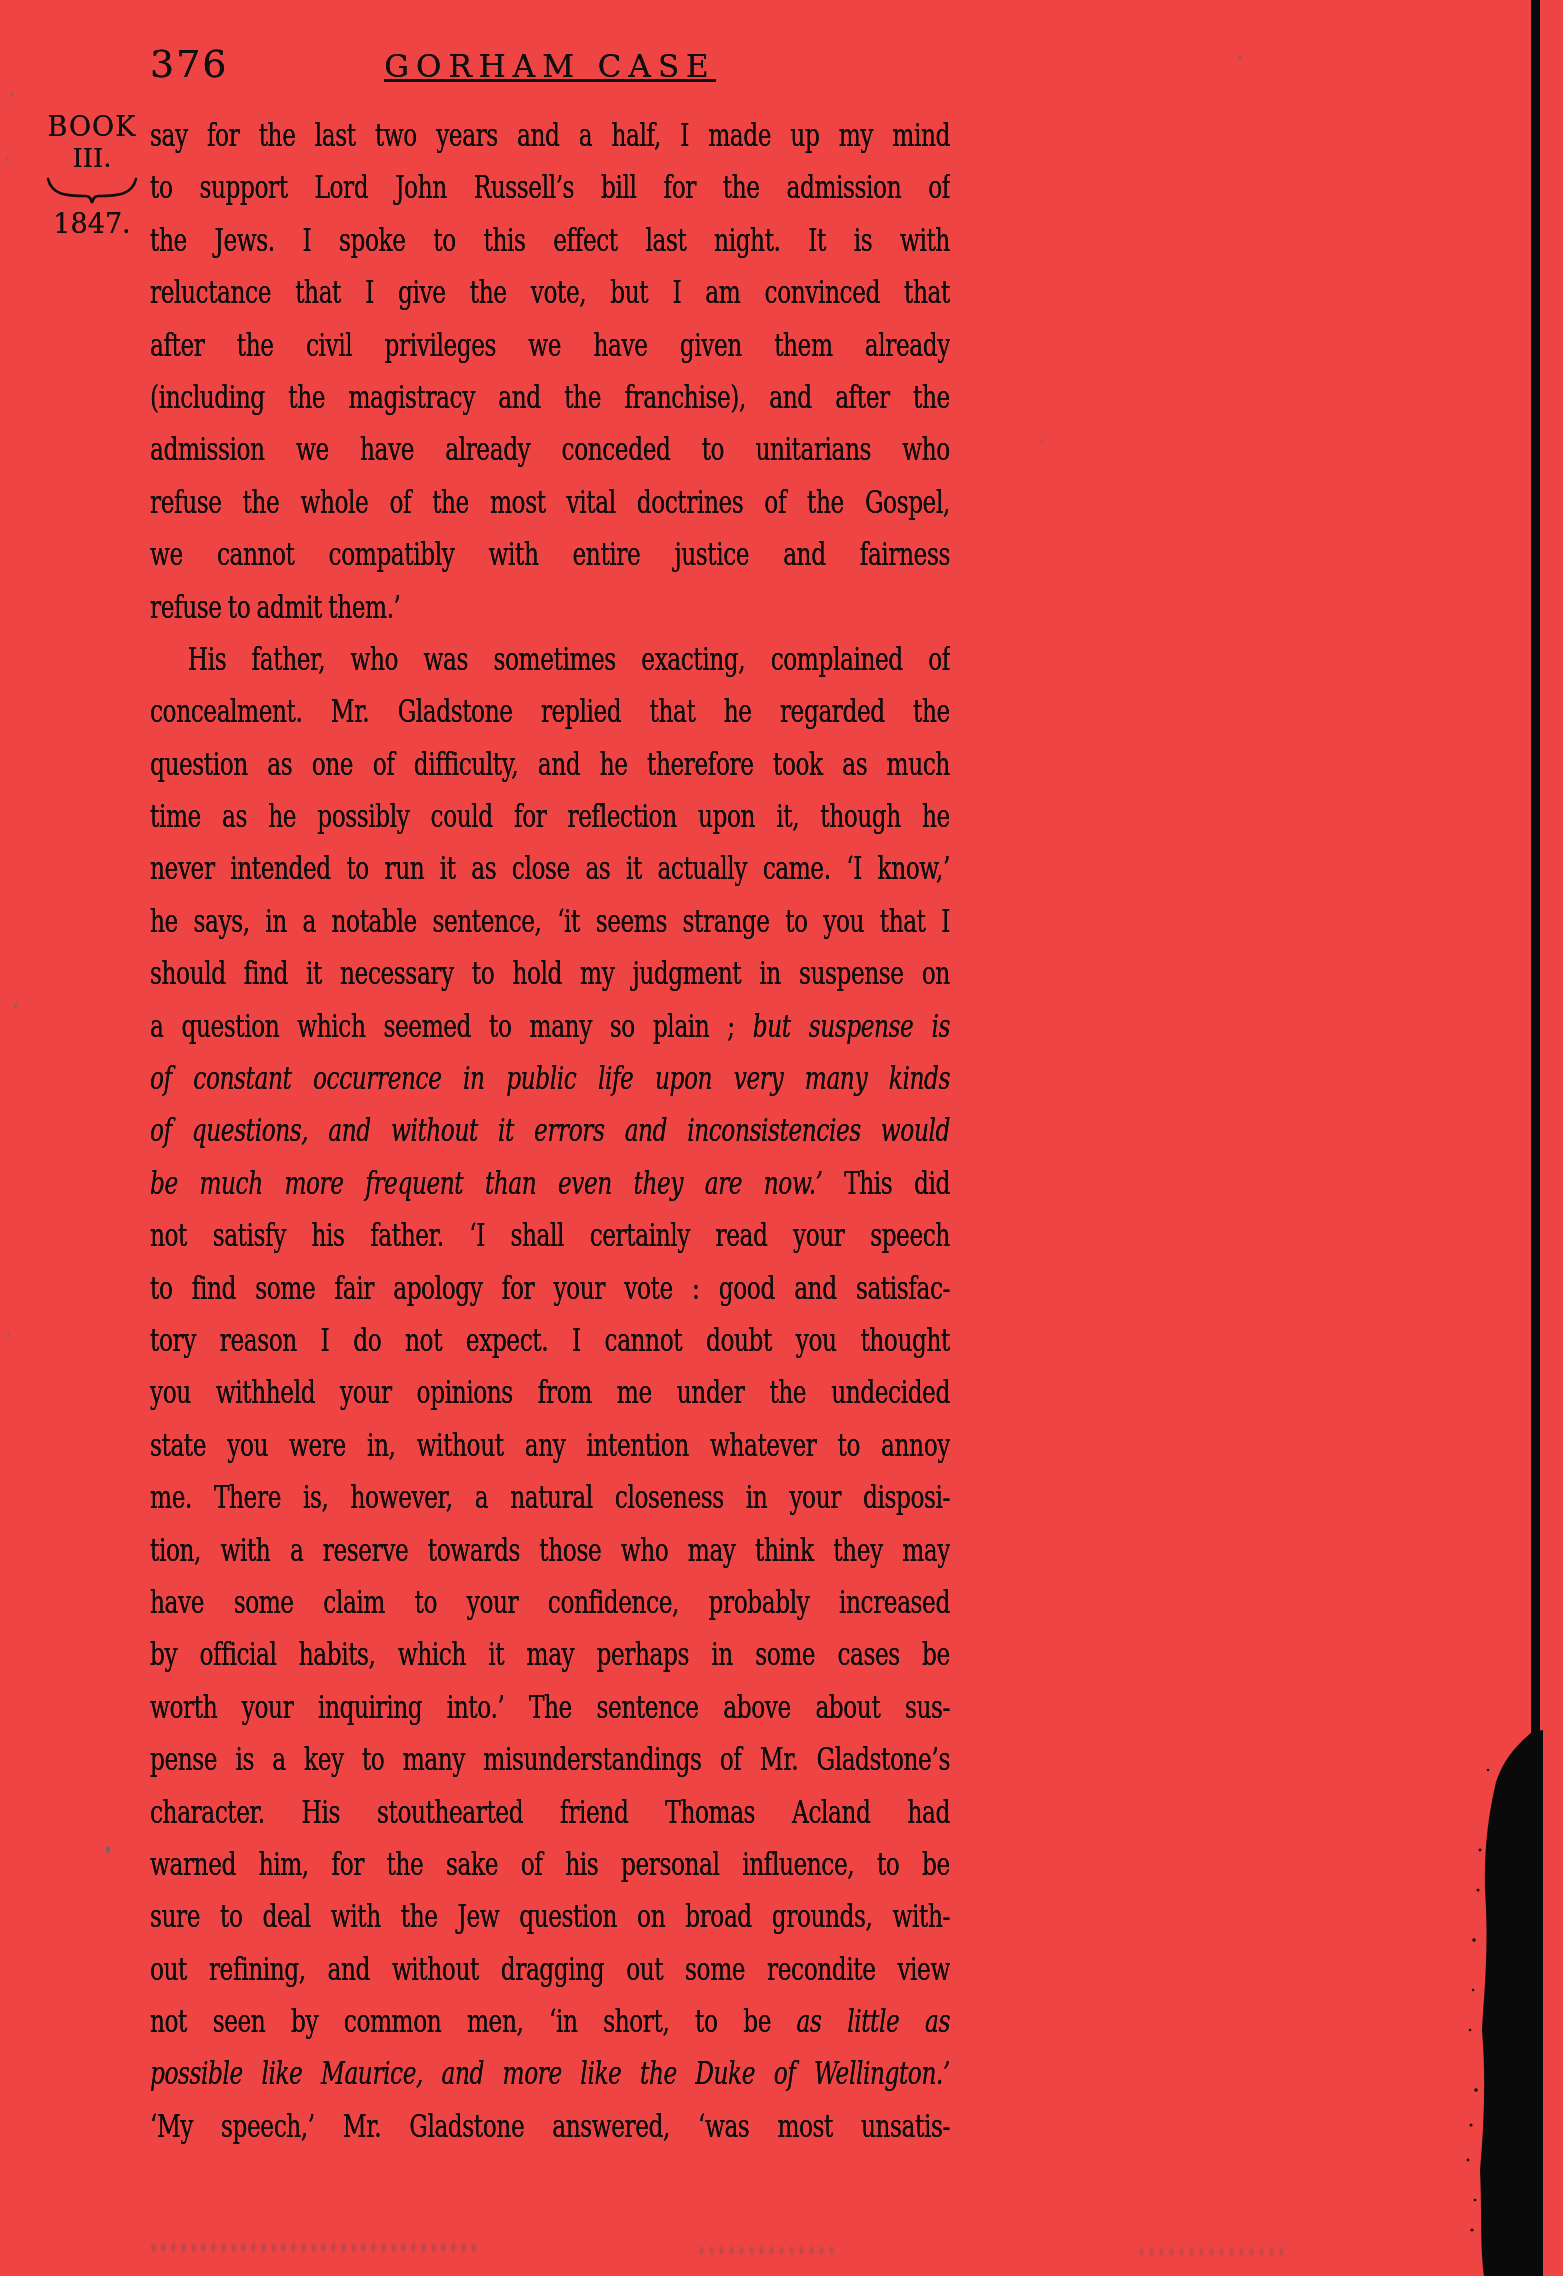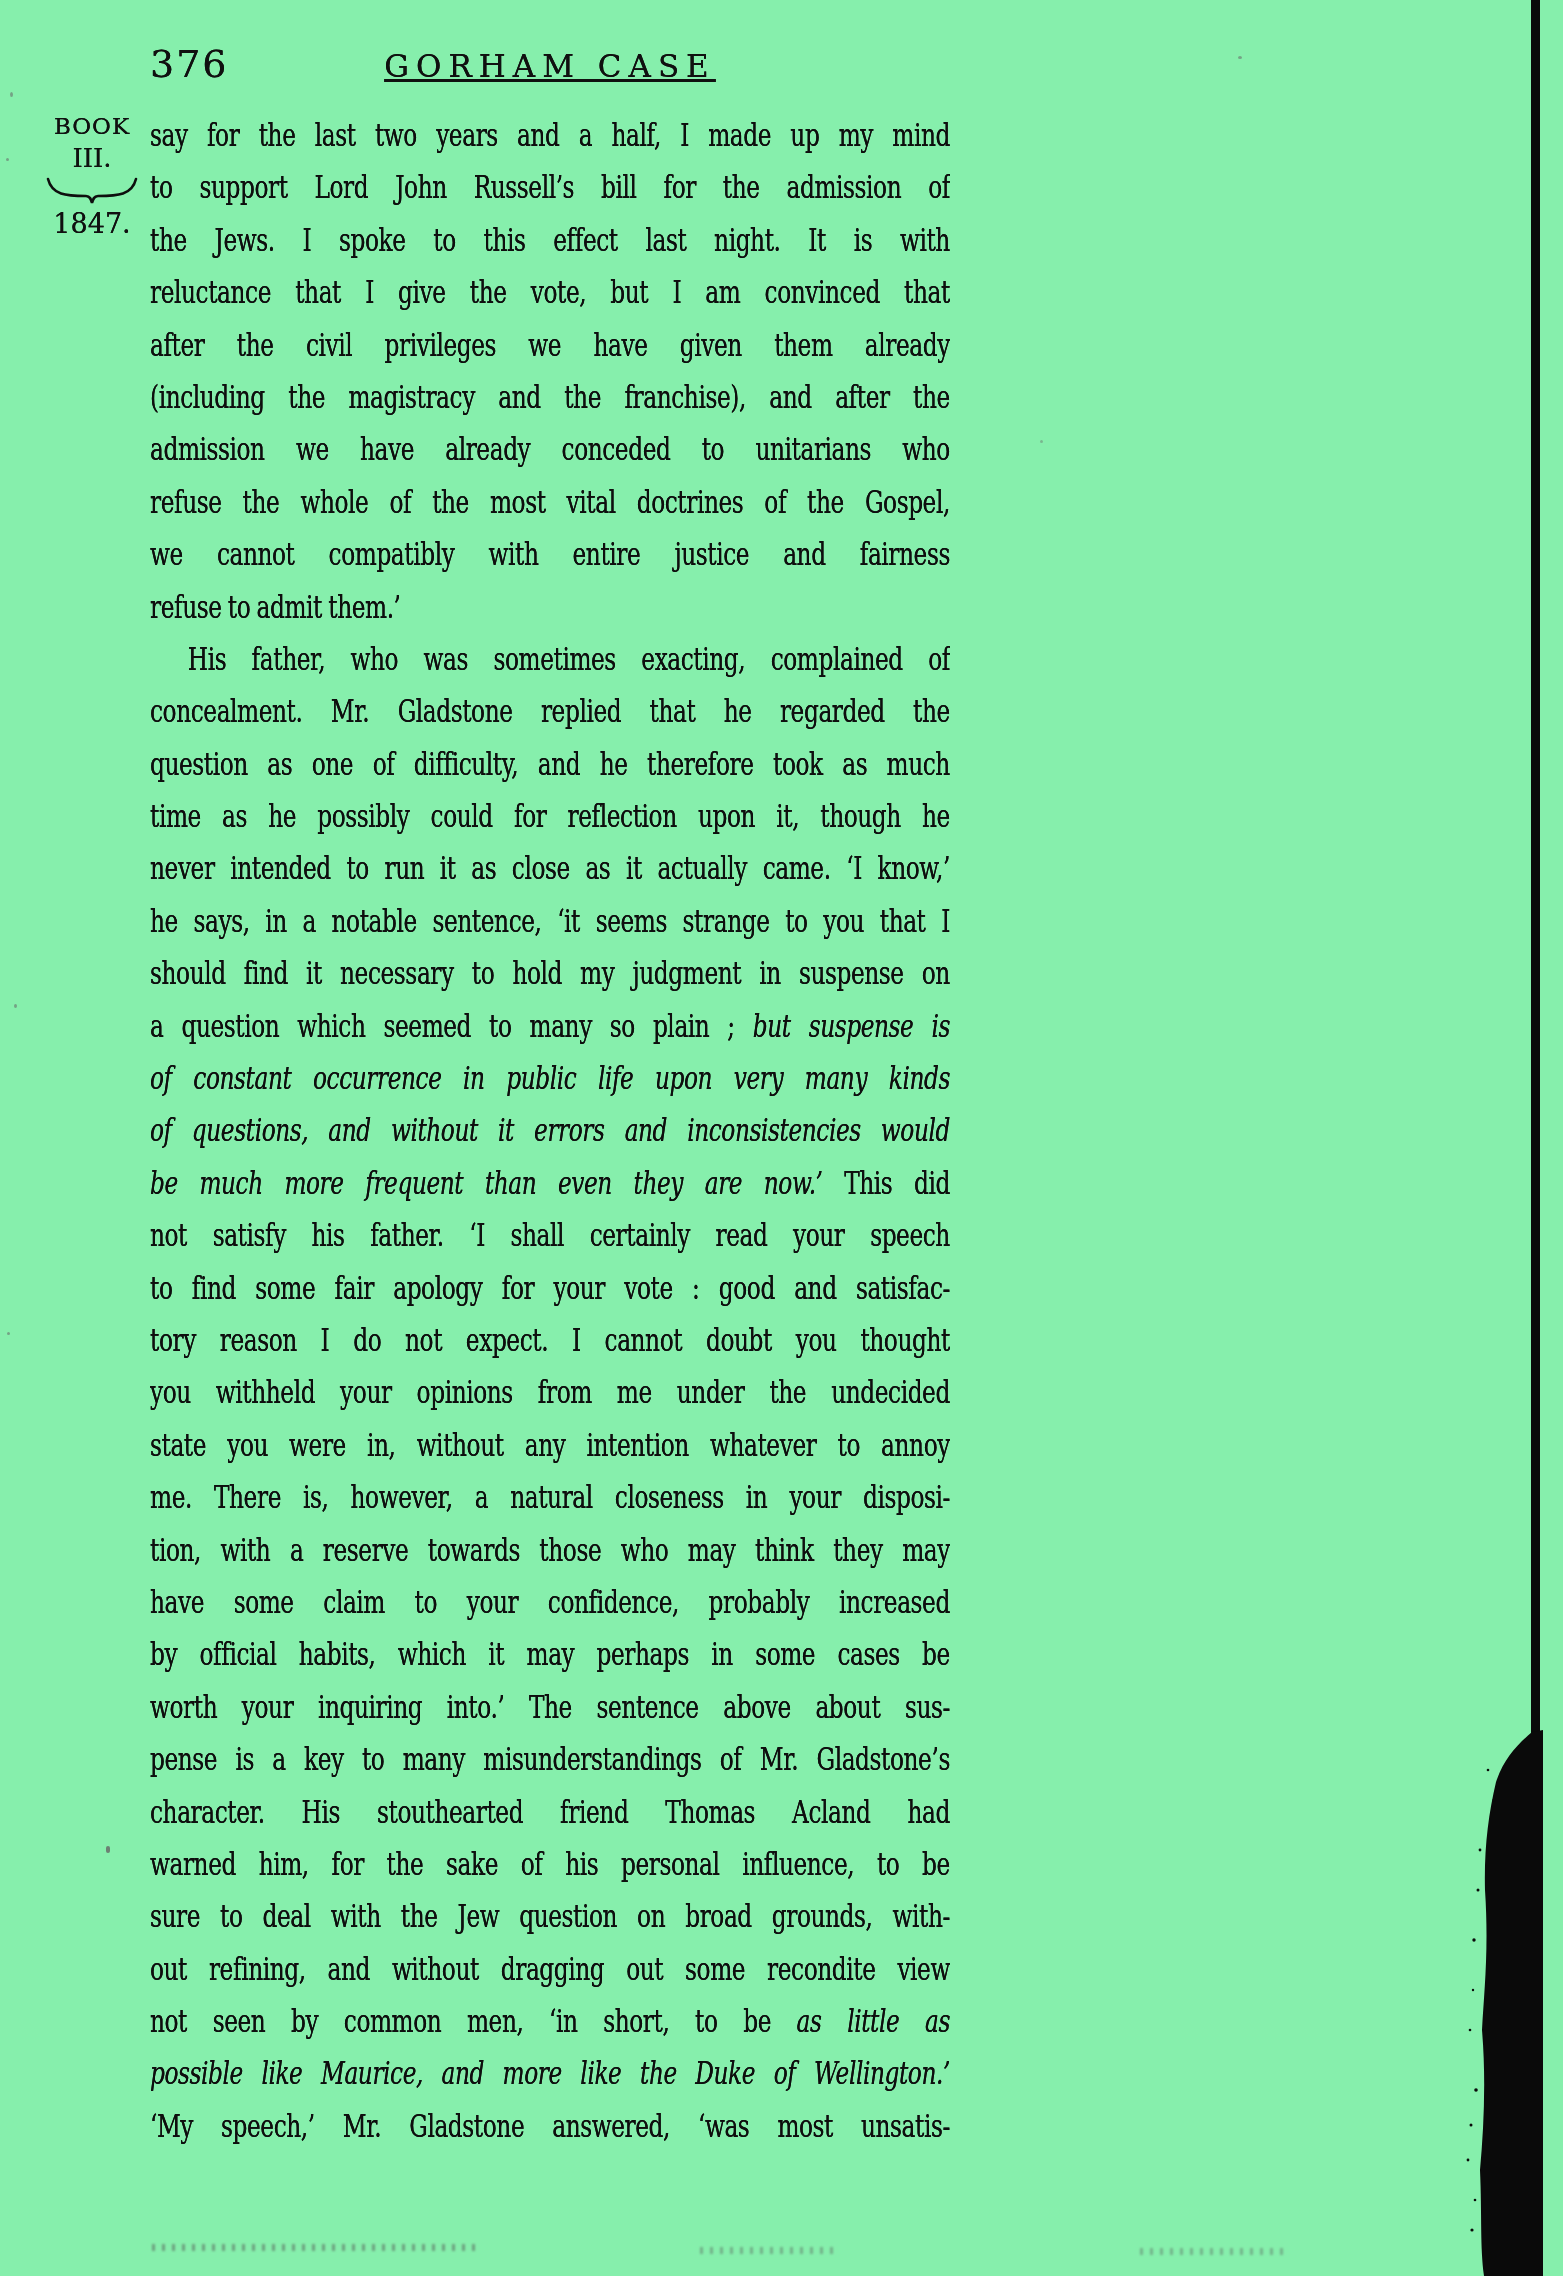--- a/index.html
+++ b/index.html
@@ -1,30 +1,30 @@
 <!DOCTYPE html>
 <html><head>
 <meta charset="utf-8">
 <style>
   html,body{margin:0;padding:0;}
   body{
     width:1563px;height:2276px;position:relative;background:#ffffff;
     font-family:"DejaVu Serif", serif;color:#101010;overflow:hidden;
   }
-  .page{position:absolute;inset:0;background:#86efac;overflow:hidden;}
+  .page{position:absolute;inset:0;background:#ef4444;overflow:hidden;}
 
   
   .page-number{position:absolute;left:150px;top:42px;font-size:38px;letter-spacing:2px;
     text-shadow:0 0 .4px currentColor;}
   .running-header{position:absolute;left:150px;top:48px;width:800px;text-align:center;
     font-size:31px;letter-spacing:7px;text-shadow:0 0 .5px currentColor;text-decoration:underline;}
 
   
   .margin-note{position:absolute;left:36px;top:110px;width:112px;text-align:center;}
-  .margin-book{font-size:23px;letter-spacing:1px;line-height:33px;text-shadow:0 0 .5px currentColor;text-align:center;}
+  .margin-book{font-size:27px;letter-spacing:1px;line-height:33px;text-shadow:0 0 .5px currentColor;text-align:center;}
   .margin-numeral{font-size:26px;line-height:30px;text-shadow:0 0 .4px currentColor;}
   .margin-brace{display:block;margin:2px auto 0 auto;}
   .margin-year{font-size:27px;margin-top:3px;text-shadow:0 0 .4px currentColor;text-align:center;}
 
   
   .body-col{
     position:absolute;left:150px;top:109px;width:1100px;
     transform:scaleX(0.7272);transform-origin:0 0;
     font-size:32px;line-height:52.4px;color:#0e0e0e;
     text-shadow:0 0 .45px currentColor;

